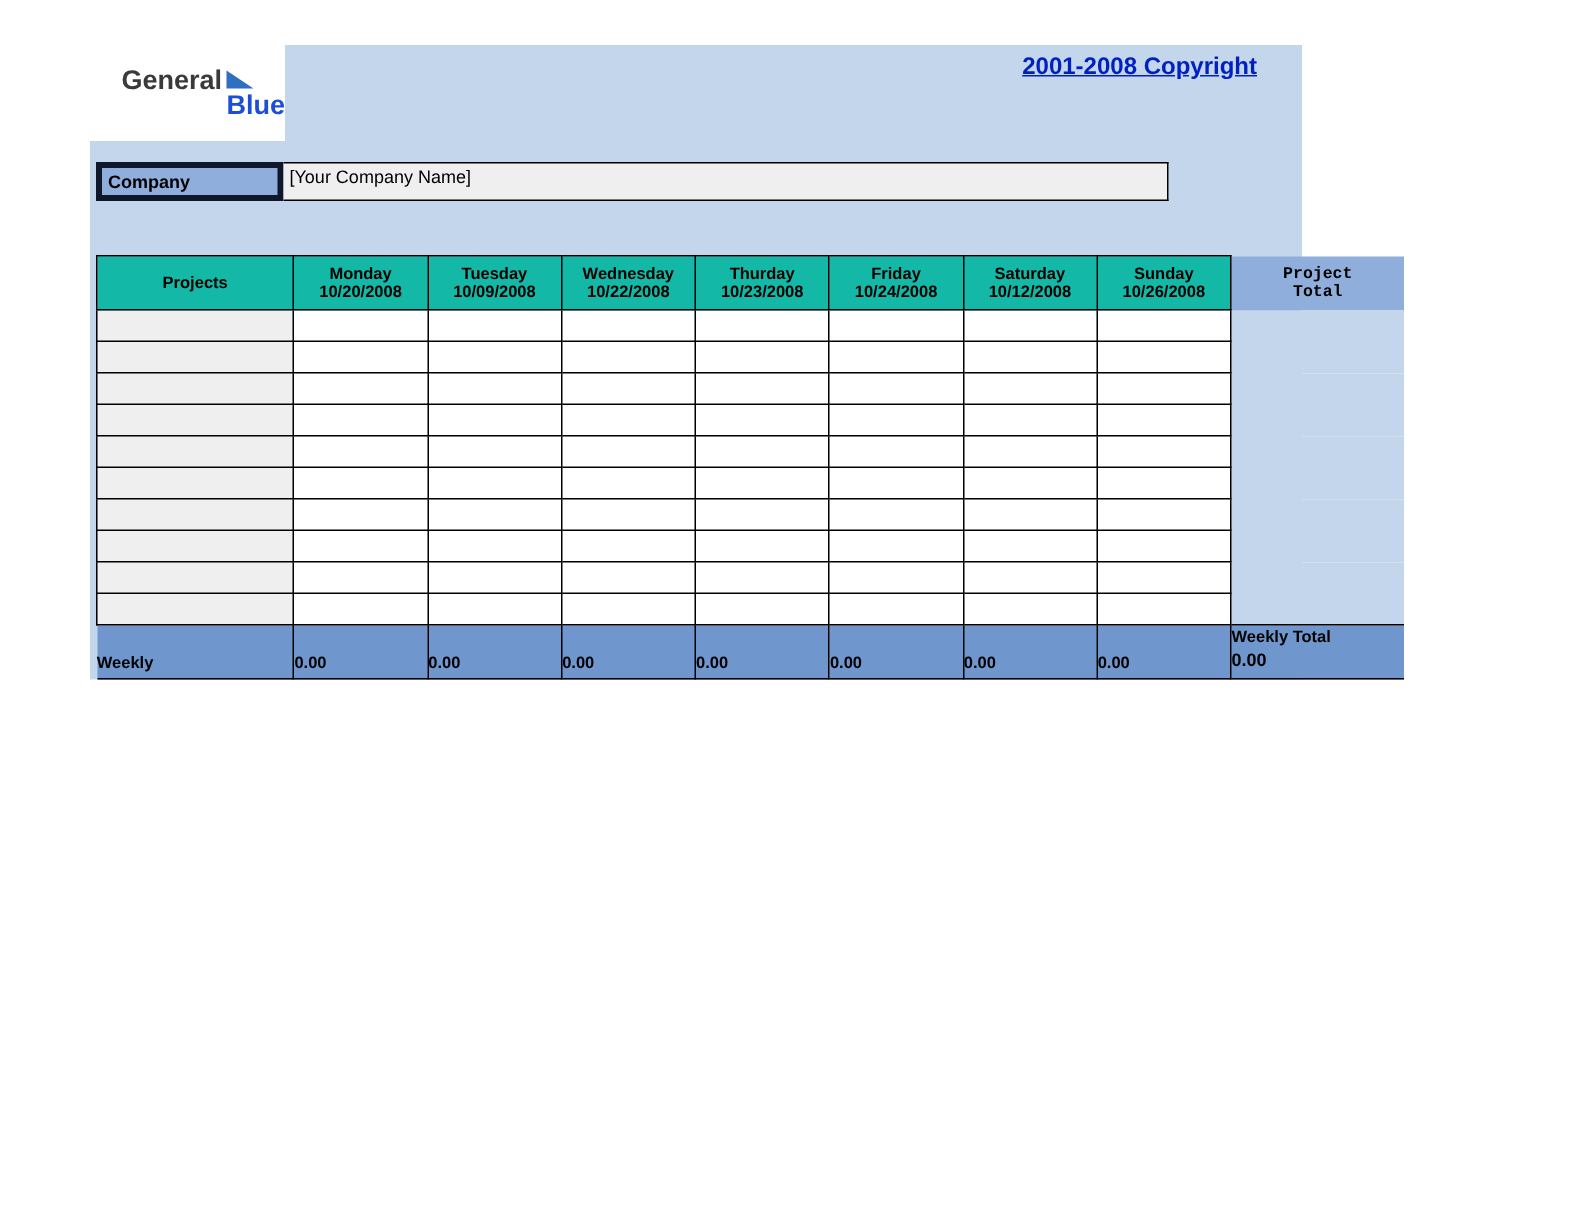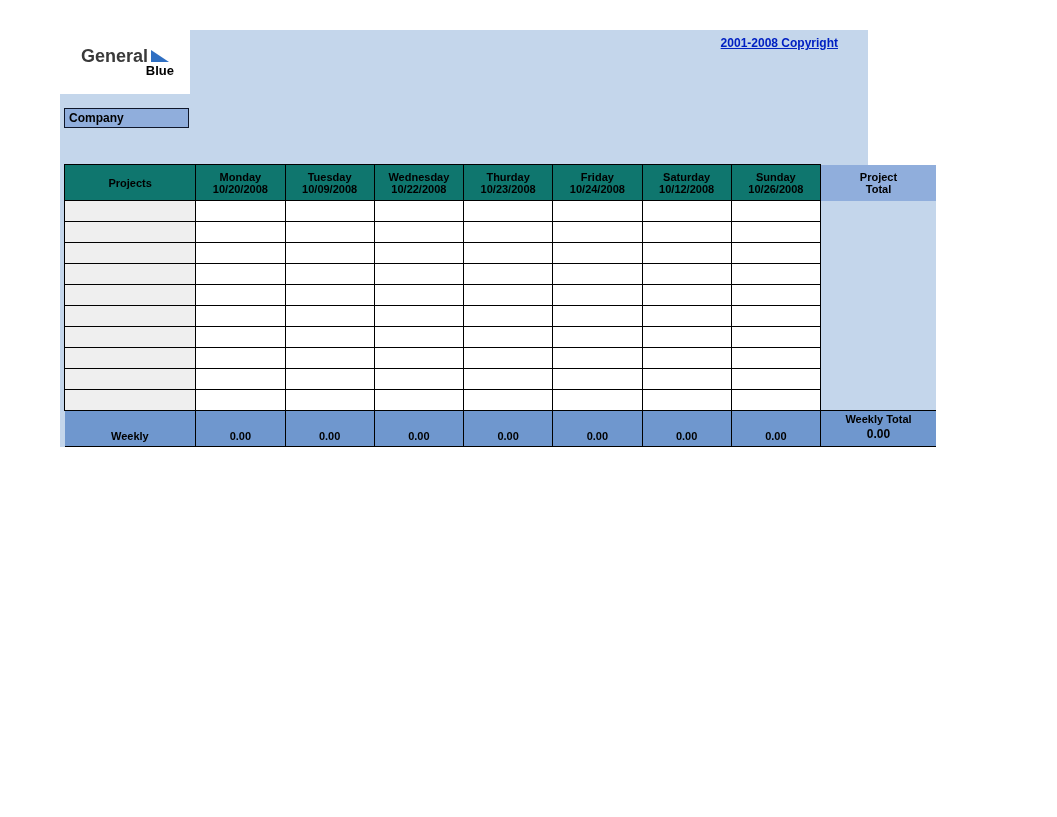--- a/index.html
+++ b/index.html
@@ -32,56 +32,56 @@
     overflow: hidden;
   }
   .logo-box .line1 {
     font-size: 18px;
     font-weight: bold;
     color: #3a3a3a;
     display: flex;
     align-items: center;
   }
   .logo-box .line2 {
-    font-size: 13px;
-    font-weight: bold;
-    color: #000000;
+    font-size: 18px;
+    font-weight: bold;
+    color: #1d4ed8;
     margin-top: -4px;
     align-self: flex-end;
-    padding-right: 16px;
+    padding-right: 0;
   }
   .tri {
     width: 0; height: 0;
     border-top: 12px solid transparent;
     border-bottom: 0 solid transparent;
     border-left: 18px solid #2f6fc2;
     margin-left: 3px;
     margin-bottom: 2px;
   }
   .top-spacer { flex: 1; height: 64px; }
   .copyright {
     padding: 6px 30px 0 0;
     color: #0020c2;
     text-decoration: underline;
     font-weight: bold;
-    font-size: 12px;
+    font-size: 16px;
     cursor: pointer;
   }
 
   .meta {
     padding: 14px 0 0 4px;
   }
   .meta-row {
     display: flex;
     margin-bottom: 14px;
   }
   .meta-label {
     width: 125px;
     background: #90aedc;
-    border: 1px solid #0f172a;
+    border: 4px solid #0f172a;
     padding: 2px 4px;
     font-weight: bold;
     font-size: 12px;
   }
   .meta-value {
     width: 590px;
     background: #efefef;
     border: 1px solid #000;
     border-left: none;
     padding: 2px 4px;
@@ -93,21 +93,21 @@
   }
   table.ts {
     border-collapse: collapse;
     width: 872px;
   }
   table.ts th, table.ts td {
     border: 1px solid #000;
     font-size: 11px;
   }
   table.ts thead th {
-    background: #0f766e;
+    background: #14b8a6;
     font-weight: bold;
     text-align: center;
     padding: 3px 2px;
     vertical-align: middle;
     height: 36px;
   }
   table.ts thead th .d1 { display:block; }
   table.ts thead th .d2 { display:block; }
   table.ts thead th.pt {
     border-right: none;
@@ -132,21 +132,20 @@
     background: #c4d6eb;
     border: none;
     border-left: 1px solid #000;
   }
   tbody tr:first-child td.rowtotal { border-top: none; }
   tbody td.rowtotal:last-child { border-right: none; }
 
   tfoot td {
     background: #6f97ce;
     font-weight: bold;
-    text-align: center;
     height: 36px;
     vertical-align: bottom;
     padding-bottom: 4px;
     font-size: 12px;
   }
   tfoot td .wt1 { display:block; font-size:11px; line-height:14px; }
   tfoot td .wt2 { display:block; font-size:12px; line-height:16px; }
   tfoot td.tot-label { vertical-align: bottom; }
   tfoot td:last-child { border-right: none; }
   tfoot tr td { border-bottom: none; }
@@ -170,20 +169,21 @@
         </div>
         <div class="line2">Blue</div>
       </div>
       <div class="top-spacer"></div>
       <a class="copyright">2001-2008 Copyright</a>
     </div>
 
     <div class="meta">
       <div class="meta-row">
         <div class="meta-label">Company</div>
+        <div class="meta-value">[Your Company Name]</div>
       </div>
     </div>
 
     <div class="table-wrap">
       <table class="ts">
         <colgroup>
           <col class="col-proj">
           <col class="col-day">
             <col class="col-day">
             <col class="col-day">
@@ -217,21 +217,21 @@
               <span class="d2">10/24/2008</span>
             </th>
             <th>
               <span class="d1">Saturday</span>
               <span class="d2">10/12/2008</span>
             </th>
             <th>
               <span class="d1">Sunday</span>
               <span class="d2">10/26/2008</span>
             </th>
-            <th class="pt" style="border-right:none;">
+            <th class="pt" style="border-right:none;font-family:Liberation Mono, monospace;">
               <span class="d1">Project</span>
               <span class="d2">Total</span>
             </th>
           </tr>
         </thead>
         <tbody>
         <tr>
               <td class="rowlabel"></td>
               <td></td>
               <td></td>

